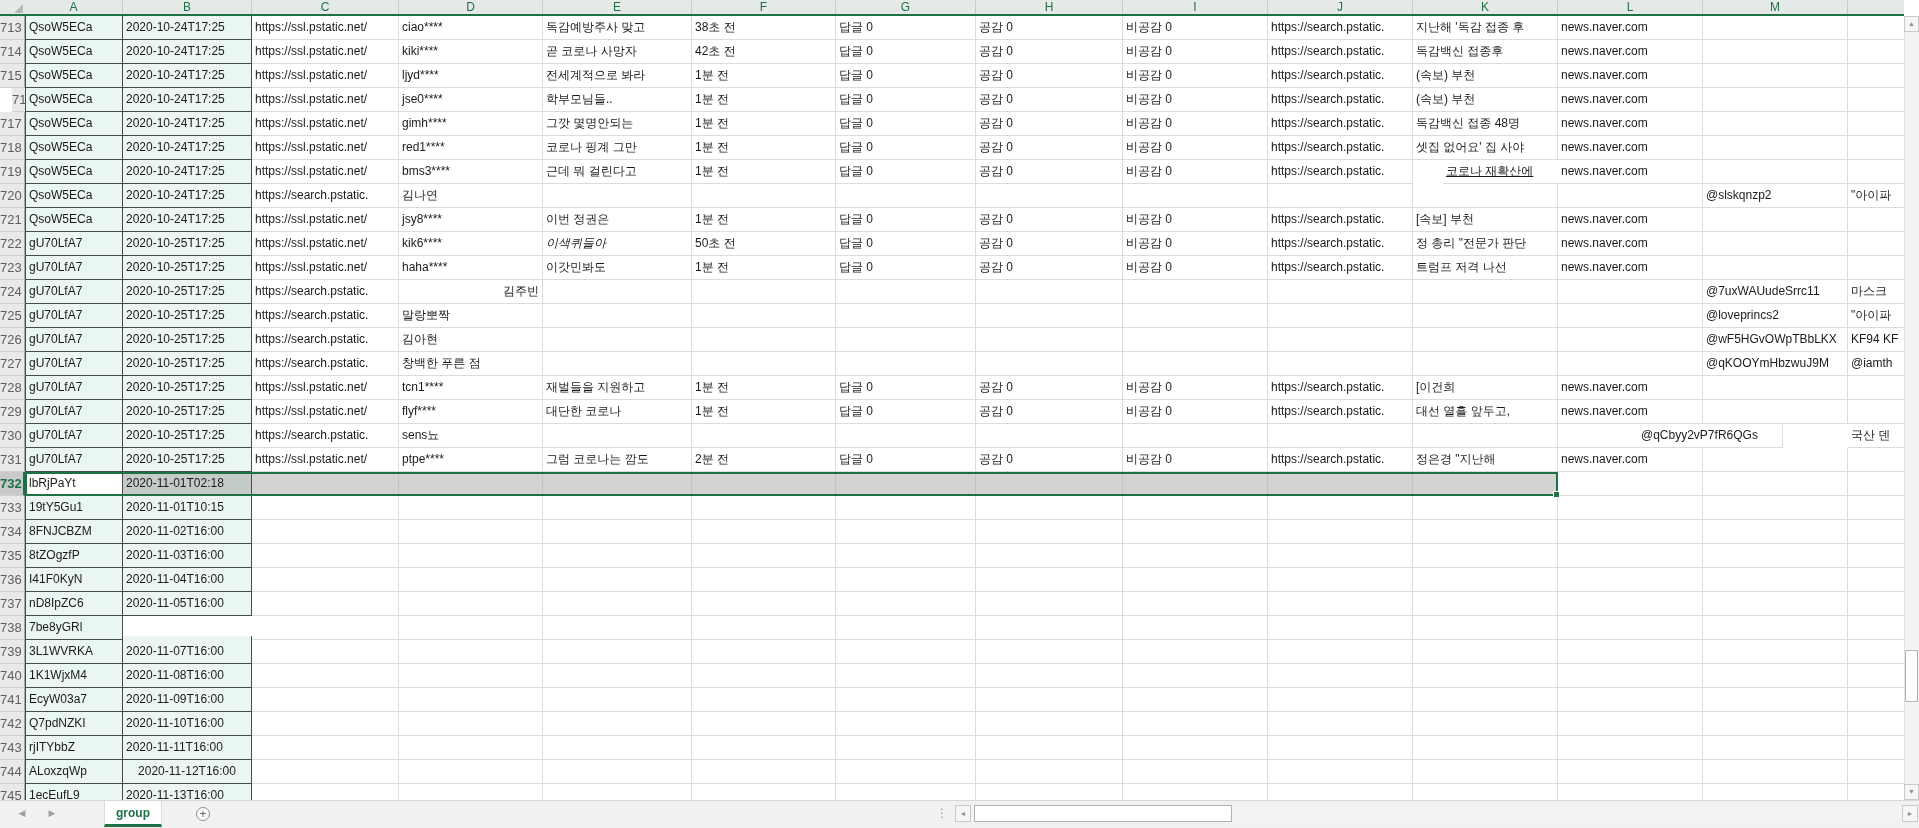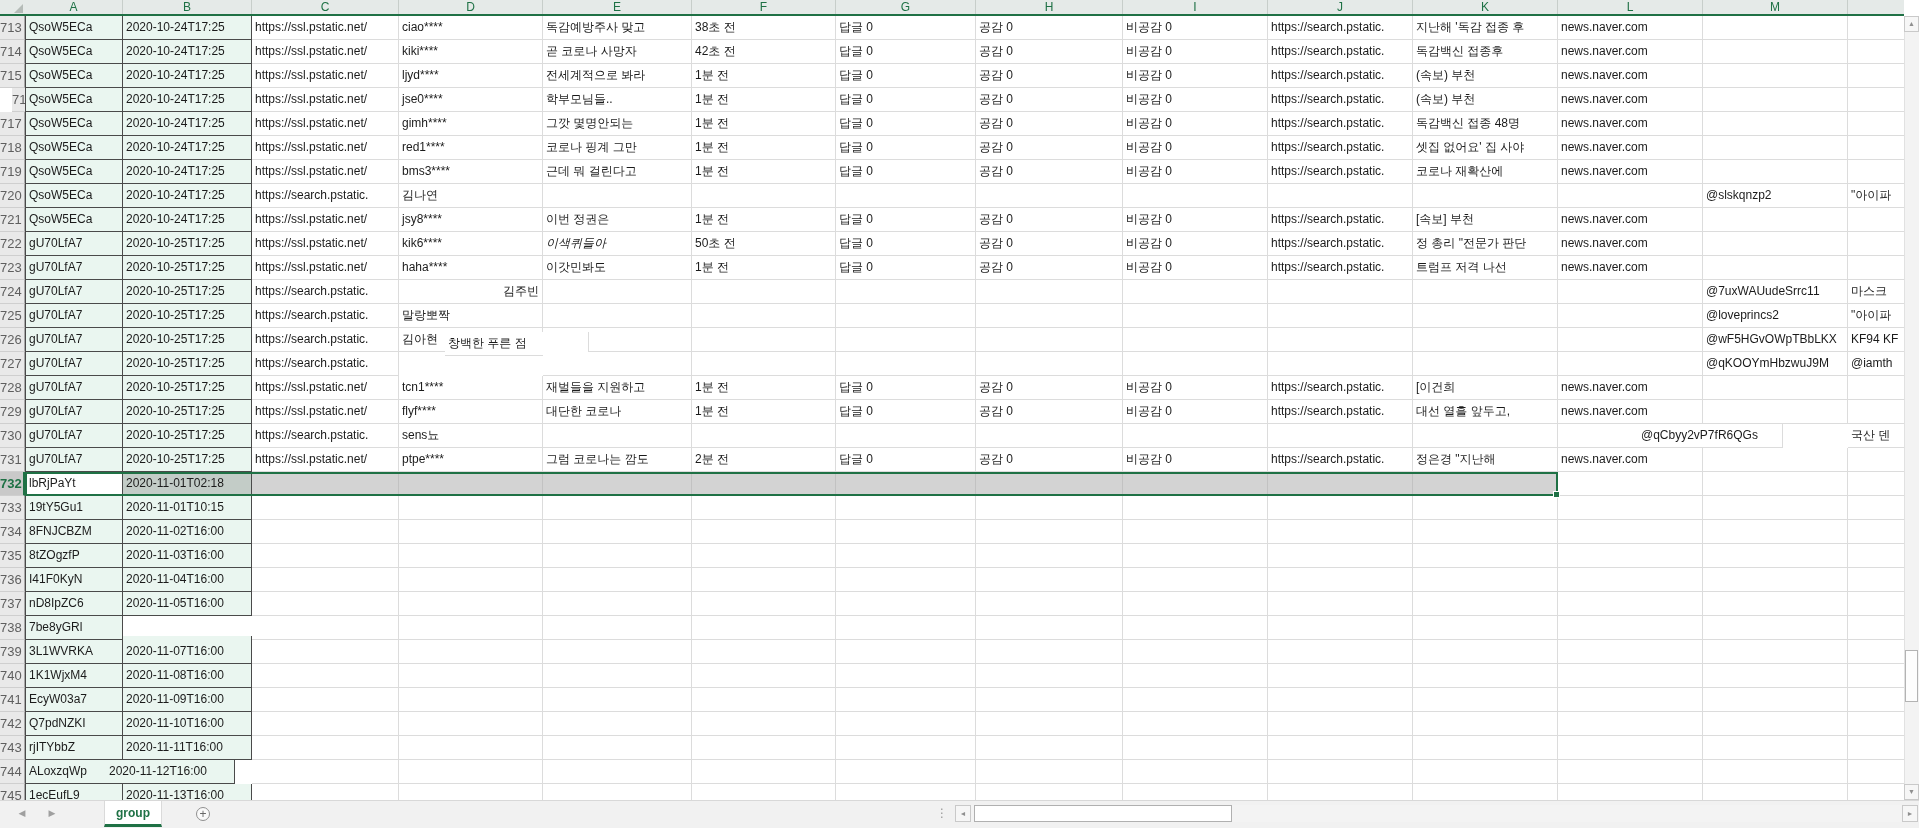--- a/index.html
+++ b/index.html
@@ -163,21 +163,21 @@
       <div class="cell ab a" style="left: 25px; top: 160px; width: 98px;">QsoW5ECa</div>
       <div class="cell ab" style="left: 123px; top: 160px; width: 129px;">2020-10-24T17:25</div>
       <div class="cell" style="left: 252px; top: 160px; width: 147px;">https://ssl.pstatic.net/</div>
       <div class="cell" style="left: 399px; top: 160px; width: 144px;">bms3****</div>
       <div class="cell" style="left: 543px; top: 160px; width: 149px;">근데 뭐 걸린다고</div>
       <div class="cell" style="left: 692px; top: 160px; width: 144px;">1분 전</div>
       <div class="cell" style="left: 836px; top: 160px; width: 140px;">답글 0</div>
       <div class="cell" style="left: 976px; top: 160px; width: 147px;">공감 0</div>
       <div class="cell" style="left: 1123px; top: 160px; width: 145px;">비공감 0</div>
       <div class="cell" style="left: 1268px; top: 160px; width: 145px;">https://search.pstatic.</div>
-      <div class="cell" style="left: 1413px; top: 160px; width: 145px;">코로나 재확산에</div>
+      <div class="cell" style="left: 1443px; top: 160px; width: 145px; text-decoration: underline;">코로나 재확산에</div>
       <div class="cell" style="left: 1558px; top: 160px; width: 145px;">news.naver.com</div>
       <div class="cell" style="left: 1703px; top: 160px; width: 145px;"></div>
       <div class="cell" style="left: 1848px; top: 160px; width: 68px;"></div>
       <div class="gut" style="top: 184px;">720</div>
       <div class="cell ab a" style="left: 25px; top: 184px; width: 98px;">QsoW5ECa</div>
       <div class="cell ab" style="left: 123px; top: 184px; width: 129px;">2020-10-24T17:25</div>
       <div class="cell" style="left: 252px; top: 184px; width: 147px;">https://search.pstatic.</div>
       <div class="cell" style="left: 399px; top: 184px; width: 144px;">김나연</div>
       <div class="cell" style="left: 543px; top: 184px; width: 149px;"></div>
       <div class="cell" style="left: 692px; top: 184px; width: 144px;"></div>
@@ -276,21 +276,21 @@
       <div class="cell" style="left: 1123px; top: 328px; width: 145px;"></div>
       <div class="cell" style="left: 1268px; top: 328px; width: 145px;"></div>
       <div class="cell" style="left: 1413px; top: 328px; width: 145px;"></div>
       <div class="cell" style="left: 1558px; top: 328px; width: 145px;"></div>
       <div class="cell" style="left: 1703px; top: 328px; width: 145px;">@wF5HGvOWpTBbLKX</div>
       <div class="cell" style="left: 1848px; top: 328px; width: 68px;">KF94 KF</div>
       <div class="gut" style="top: 352px;">727</div>
       <div class="cell ab a" style="left: 25px; top: 352px; width: 98px;">gU70LfA7</div>
       <div class="cell ab" style="left: 123px; top: 352px; width: 129px;">2020-10-25T17:25</div>
       <div class="cell" style="left: 252px; top: 352px; width: 147px;">https://search.pstatic.</div>
-      <div class="cell" style="left: 399px; top: 332px; width: 144px; margin-left: 46px;">창백한 푸른 점</div>
+      <div class="cell" style="left: 399px; top: 352px; width: 144px;">창백한 푸른 점</div>
       <div class="cell" style="left: 543px; top: 352px; width: 149px;"></div>
       <div class="cell" style="left: 692px; top: 352px; width: 144px;"></div>
       <div class="cell" style="left: 836px; top: 352px; width: 140px;"></div>
       <div class="cell" style="left: 976px; top: 352px; width: 147px;"></div>
       <div class="cell" style="left: 1123px; top: 352px; width: 145px;"></div>
       <div class="cell" style="left: 1268px; top: 352px; width: 145px;"></div>
       <div class="cell" style="left: 1413px; top: 352px; width: 145px;"></div>
       <div class="cell" style="left: 1558px; top: 352px; width: 145px;"></div>
       <div class="cell" style="left: 1703px; top: 352px; width: 145px;">@qKOOYmHbzwuJ9M</div>
       <div class="cell" style="left: 1848px; top: 352px; width: 68px;">@iamth</div>
@@ -529,21 +529,21 @@
       <div class="cell" style="left: 836px; top: 736px; width: 140px;"></div>
       <div class="cell" style="left: 976px; top: 736px; width: 147px;"></div>
       <div class="cell" style="left: 1123px; top: 736px; width: 145px;"></div>
       <div class="cell" style="left: 1268px; top: 736px; width: 145px;"></div>
       <div class="cell" style="left: 1413px; top: 736px; width: 145px;"></div>
       <div class="cell" style="left: 1558px; top: 736px; width: 145px;"></div>
       <div class="cell" style="left: 1703px; top: 736px; width: 145px;"></div>
       <div class="cell" style="left: 1848px; top: 736px; width: 68px;"></div>
       <div class="gut" style="top: 760px;">744</div>
       <div class="cell ab a" style="left: 25px; top: 760px; width: 98px;">ALoxzqWp</div>
-      <div class="cell ab" style="left: 106px; top: 760px; width: 129px;">2020-11-12T16:00</div>
+      <div class="cell ab" style="left: 123px; top: 760px; width: 129px; text-align: center;">2020-11-12T16:00</div>
       <div class="cell" style="left: 252px; top: 760px; width: 147px;"></div>
       <div class="cell" style="left: 399px; top: 760px; width: 144px;"></div>
       <div class="cell" style="left: 543px; top: 760px; width: 149px;"></div>
       <div class="cell" style="left: 692px; top: 760px; width: 144px;"></div>
       <div class="cell" style="left: 836px; top: 760px; width: 140px;"></div>
       <div class="cell" style="left: 976px; top: 760px; width: 147px;"></div>
       <div class="cell" style="left: 1123px; top: 760px; width: 145px;"></div>
       <div class="cell" style="left: 1268px; top: 760px; width: 145px;"></div>
       <div class="cell" style="left: 1413px; top: 760px; width: 145px;"></div>
       <div class="cell" style="left: 1558px; top: 760px; width: 145px;"></div>

